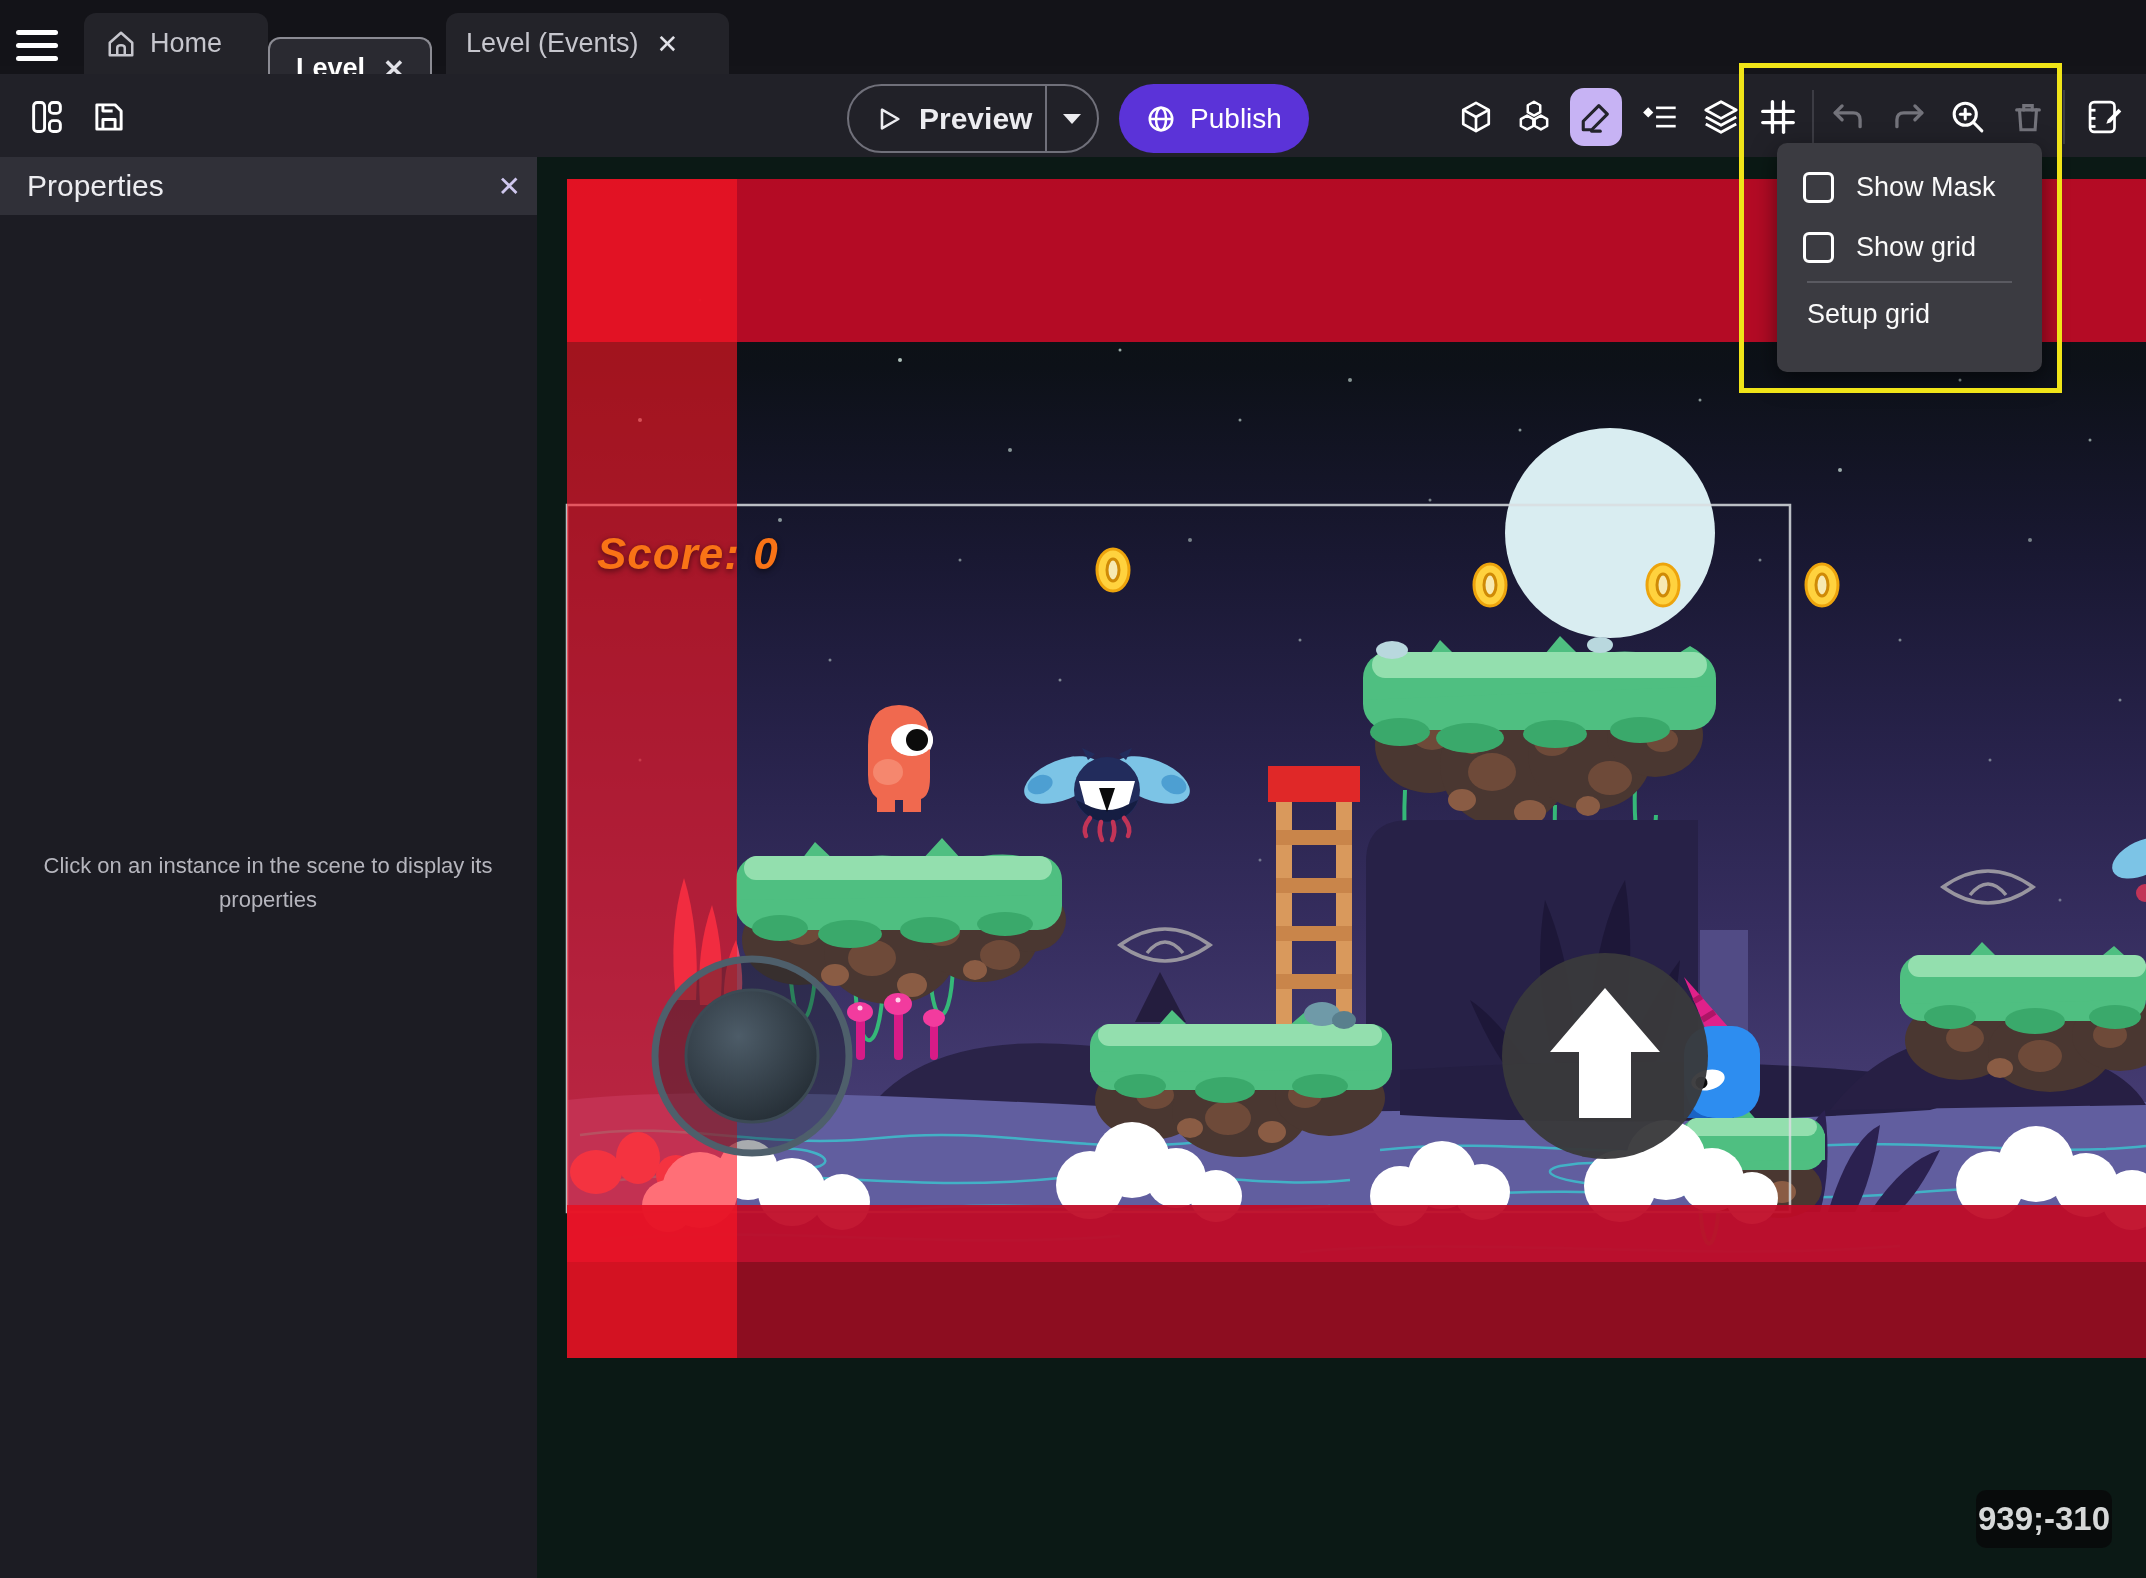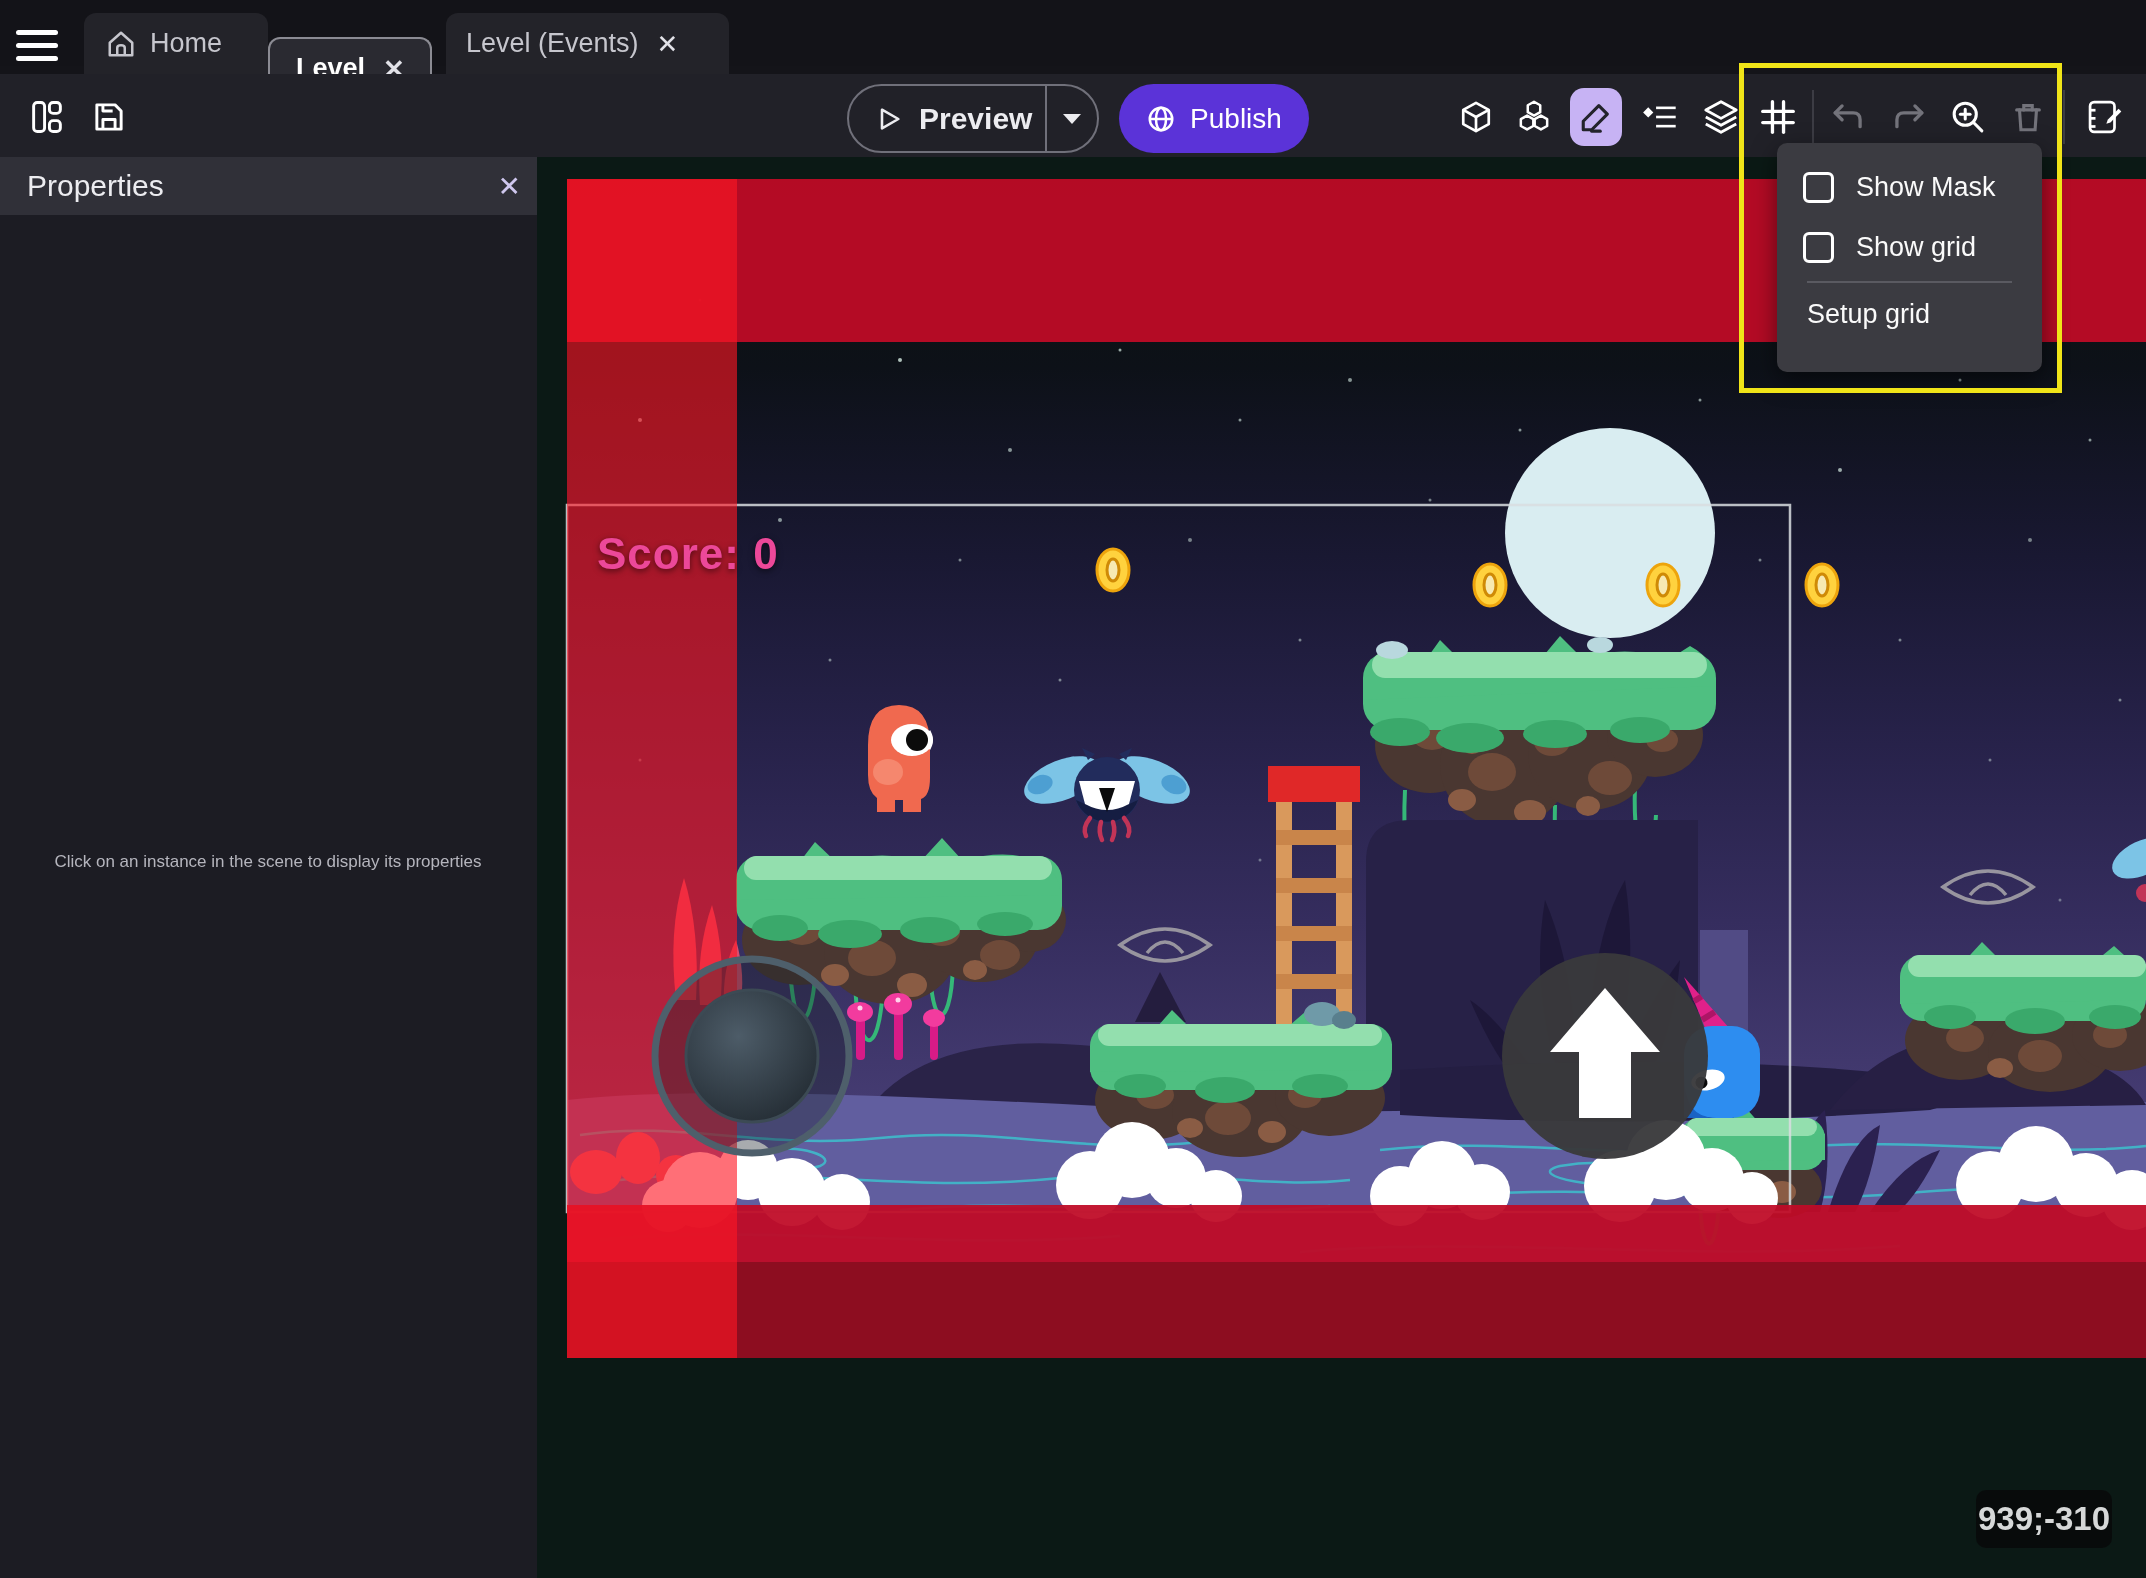--- a/index.html
+++ b/index.html
@@ -37,28 +37,28 @@
   .pencil-active { position:absolute; left:1570px; top:88px; width:52px; height:58px;
                    background:#c7b3f4; border-radius:14px; }
 
   
   .panel { position:absolute; left:0; top:157px; width:537px; height:1421px; background:#1c1c23; }
   .panel-header { position:absolute; left:0; top:0; width:537px; height:58px; background:#303038;
                   display:flex; align-items:center;text-align:center; }
   .panel-title { margin-left:27px; font-size:30px; color:#ececf0; }
   .panel-close { position:absolute; right:16px; top:13px; font-size:28px; color:#cfc7ee; cursor:pointer; }
   .panel-hint { position:absolute; left:33px; top:692px; width:470px; text-align:center;
-                font-size:17px; line-height:1.55; color:#b5b5bd; }
+                font-size:22px; line-height:1.55; color:#b5b5bd; }
 
   
   .canvas { position:absolute; left:537px; top:157px; width:1609px; height:1421px;
             background:#0b1915; overflow:hidden; }
   .scene-svg { position:absolute; left:0; top:0; }
-  .score { position:absolute; left:60px; top:372px; font-size:44px; font-weight:bold; color:#ec4899;
-           text-shadow:0 2px 6px rgba(0,0,0,.55); letter-spacing:1px; }
+  .score { position:absolute; left:60px; top:372px; font-size:44px; font-weight:bold; color:#f97316;
+           text-shadow:0 2px 6px rgba(0,0,0,.55); letter-spacing:1px;font-style:italic; }
   .coord-badge { position:absolute; left:1439px; top:1333px; width:136px; height:58px;
                  background:rgba(9,11,11,.93); border-radius:10px; display:flex; align-items:center;
                  justify-content:center; font-size:33px; font-weight:bold; color:#d6d8d8; }
 
   
   .grid-menu { position:absolute; left:1777px; top:143px; width:265px; height:229px; background:#3b3b41;
                border-radius:10px; box-shadow:0 8px 24px rgba(0,0,0,.5); z-index:50; padding-top:14px; }
   .menu-row { display:flex; align-items:center; gap:22px; height:60px; padding-left:26px;
               color:#fafafa; font-size:27px; cursor:pointer; }
   .checkbox { width:31px; height:31px; border:3.5px solid #ffffff; border-radius:6px; background:transparent; }

